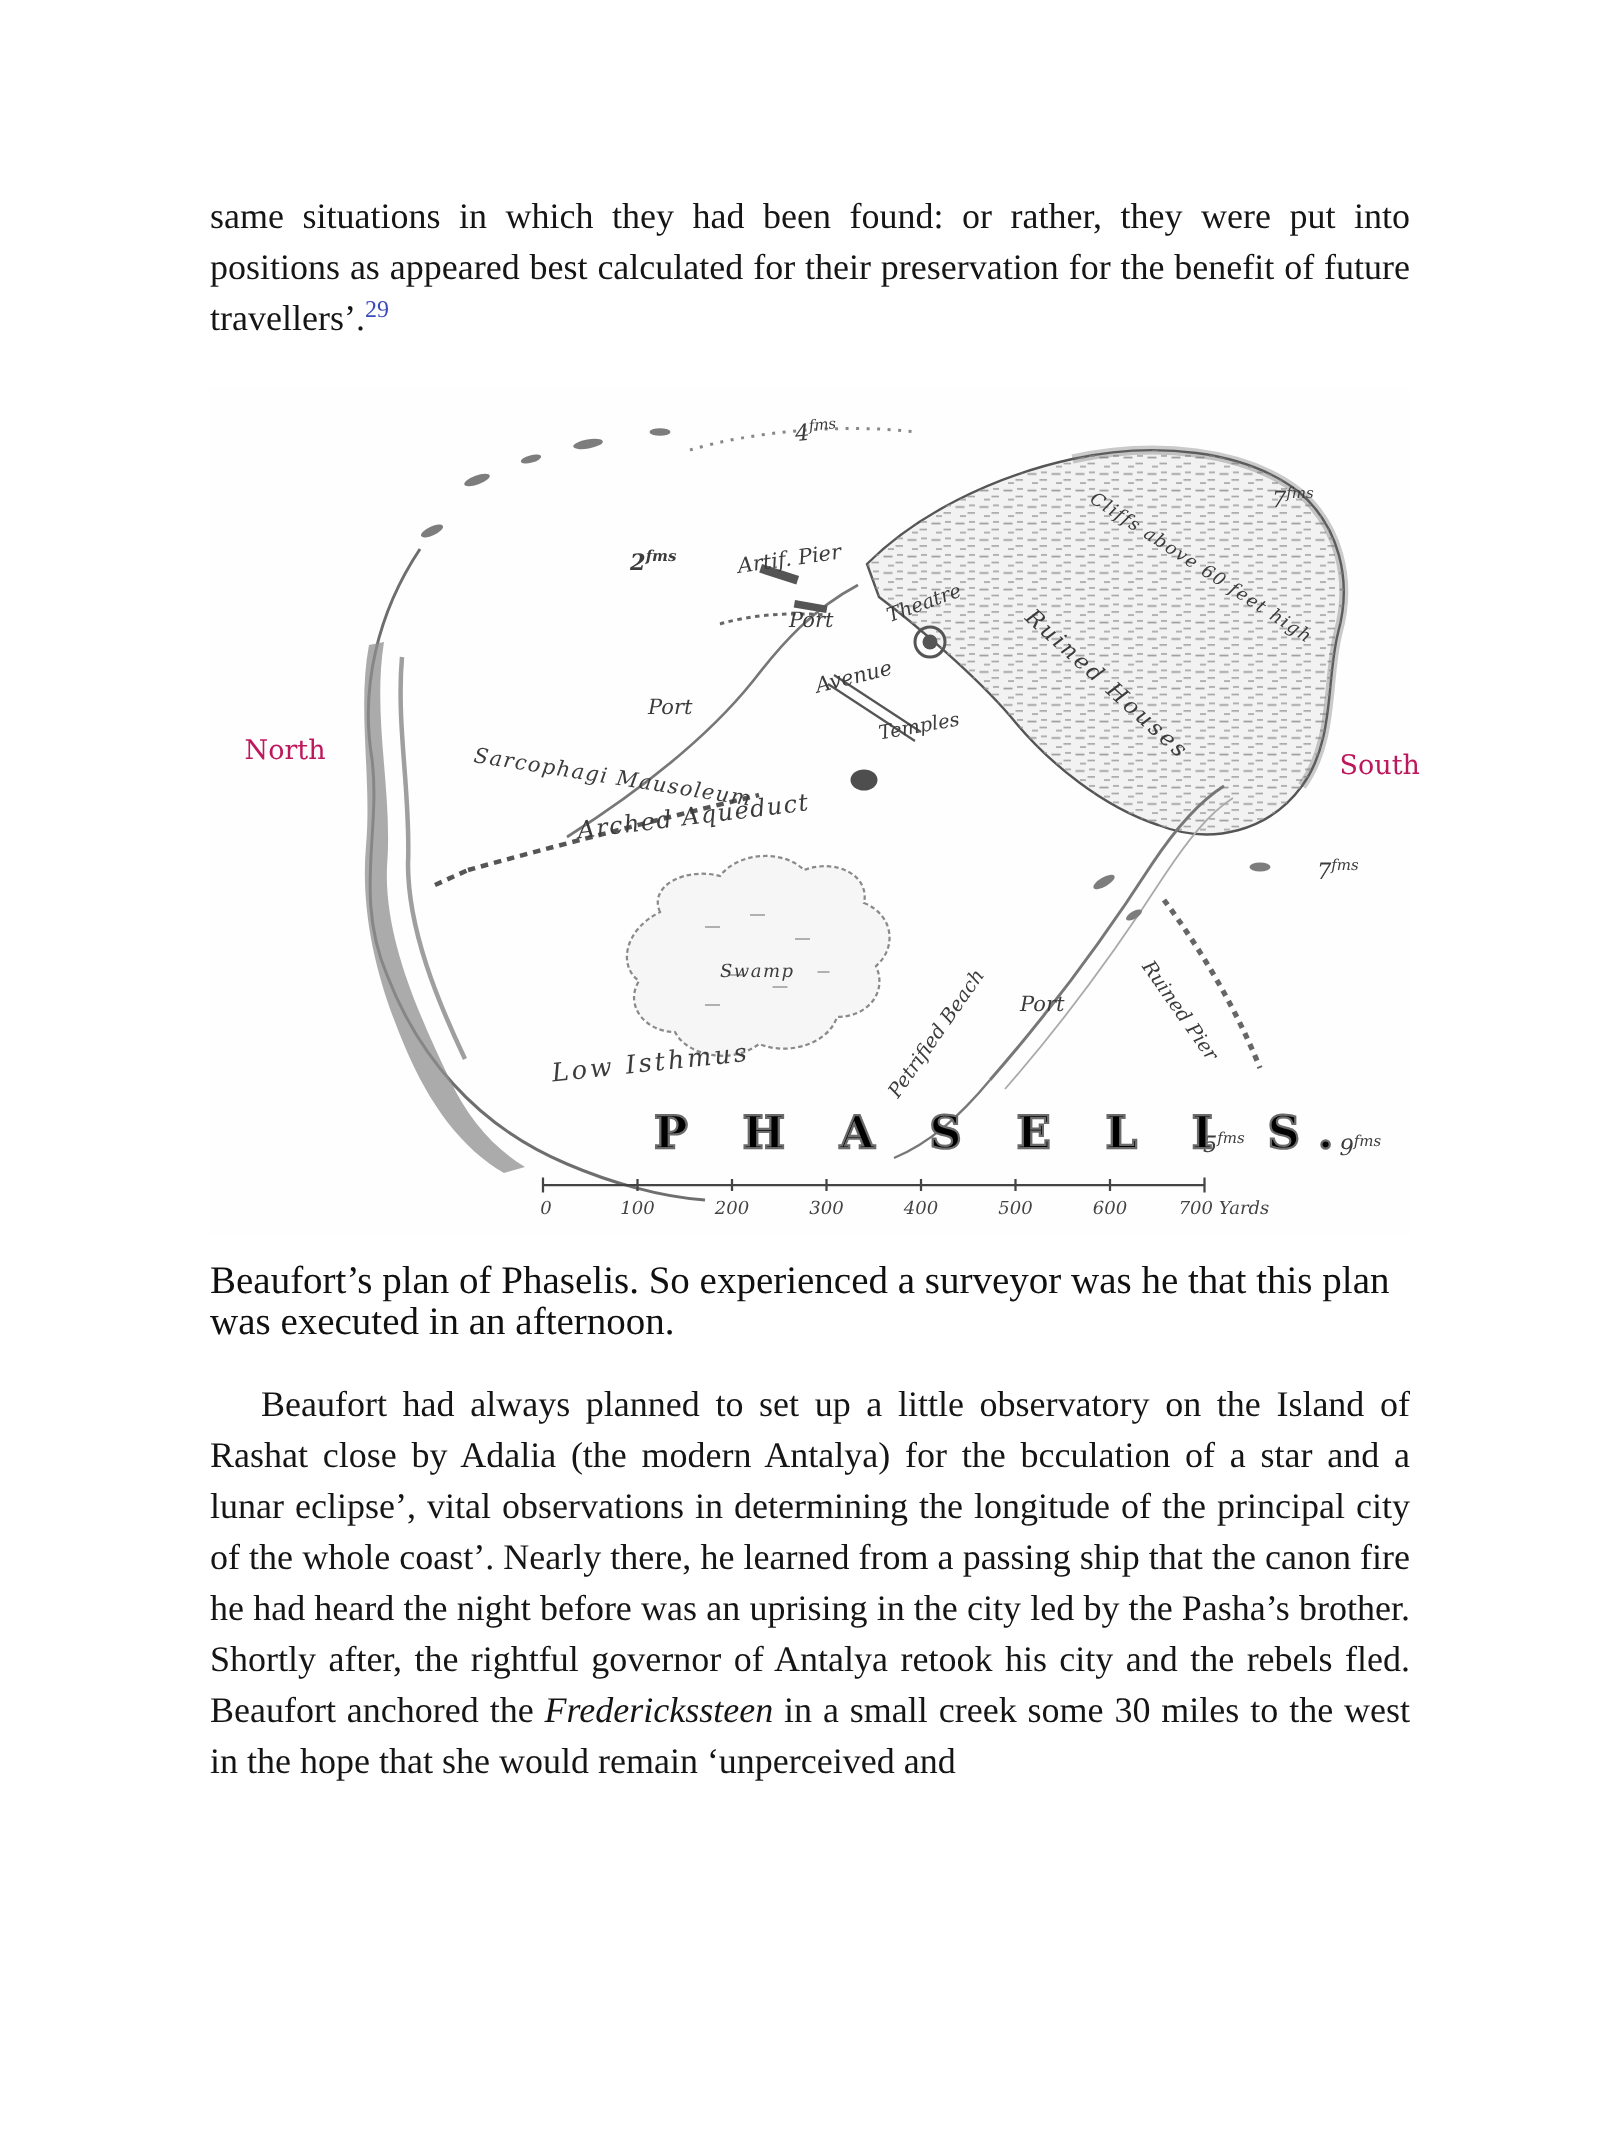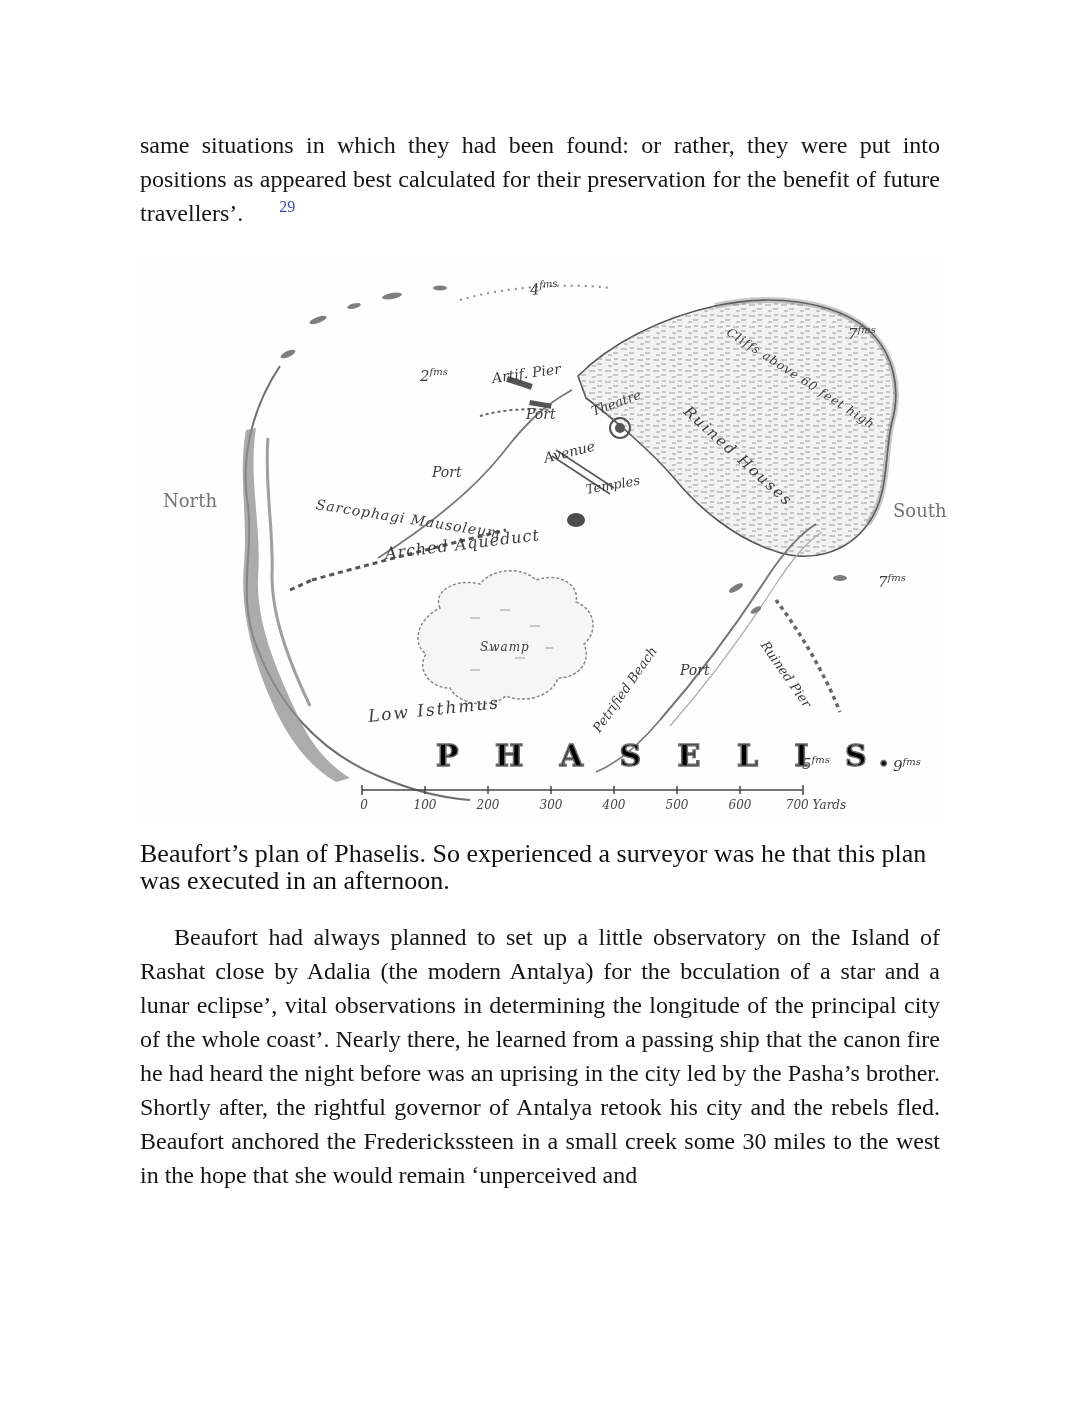--- a/index.html
+++ b/index.html
@@ -12,23 +12,23 @@
     overflow:hidden;
     font-family:"Liberation Serif", serif;
     color:#151515;
   }
   .text-col { position:absolute; left:140px; width:800px; }
   .para {
     font-size:24px; line-height:34px;
     text-align:justify;
   }
   .para sup { font-size:16px; line-height:0; vertical-align:super; }
-  .fn-ref { color:#3a4ab8;margin-left:36px; }
+  .fn-ref { color:#3a4ab8; }
   .body-para { text-indent:34px; }
-  .ship-name { }
+  .ship-name { font-style:italic; }
 
   
   .figure {
     position:absolute; left:140px; top:258px;
     width:800px; height:565px;
     background:#fefefe;
   }
   .map-art { position:absolute; left:0; top:0; }
   .map-label {
     position:absolute;
@@ -37,21 +37,21 @@
     font-size:15px;
     color:#3c3c3c;
     white-space:nowrap;
     transform-origin:left center;
   }
   .map-label sup { font-size:10px; font-style:italic; }
   .compass {
     position:absolute;
     font-style:normal;
     font-family:"DejaVu Serif", serif;
-    font-size:18px; color:#737373;
+    font-size:18px; color:#be185d;
     white-space:nowrap;
   }
   .map-title {
     position:absolute;
     font-family:"DejaVu Serif", serif;
     font-weight:bold;
     font-size:30px;
     letter-spacing:13px;
     color:#000000;
     -webkit-text-stroke:1.5px #6b6b6b;
@@ -167,21 +167,21 @@
         <line x1="600" y1="528" x2="600" y2="536"></line>
         <line x1="663" y1="527" x2="663" y2="537"></line>
       </g>
     </svg>
 
     <div class="compass" style="left:23px; top:232px;">North</div>
     <div class="compass" style="left:753px; top:242px;">South</div>
 
     <div class="map-label" style="left:390px; top:22px; transform:rotate(-5deg);"><span>4</span><sup>fms</sup></div>
     <div class="map-label" style="left:708px; top:66px;"><span>7</span><sup>fms</sup></div>
-    <div class="map-label" style="left:280px; top:108px;"><span>2</span><sup>fms</sup></div>
+    <div class="map-label" style="left:280px; top:108px;font-weight:bold;"><span>2</span><sup>fms</sup></div>
     <div class="map-label" style="left:738px; top:314px;"><span>7</span><sup>fms</sup></div>
     <div class="map-label" style="left:662px; top:496px;"><span>5</span><sup>fms</sup></div>
     <div class="map-label" style="left:753px; top:498px;"><span>9</span><sup>fms</sup></div>
 
     <div class="map-label" style="left:352px; top:112px; transform:rotate(-8deg); font-size:14px;">Artif. Pier</div>
     <div class="map-label" style="left:386px; top:148px; font-size:14px;">Port</div>
     <div class="map-label" style="left:452px; top:146px; transform:rotate(-20deg); font-size:13px;">Theatre</div>
     <div class="map-label" style="left:404px; top:192px; transform:rotate(-14deg); font-size:14px;">Avenue</div>
     <div class="map-label" style="left:446px; top:224px; transform:rotate(-10deg); font-size:13px;">Temples</div>
     <div class="map-label" style="left:546px; top:142px; transform:rotate(42deg); font-size:15px; letter-spacing:2px;">Ruined Houses</div>

